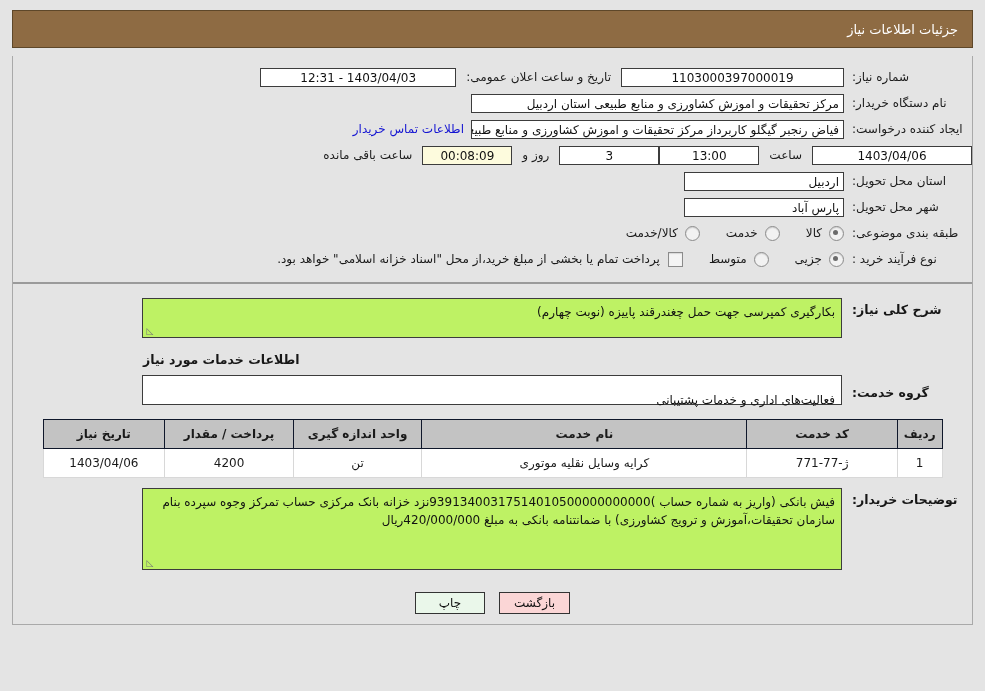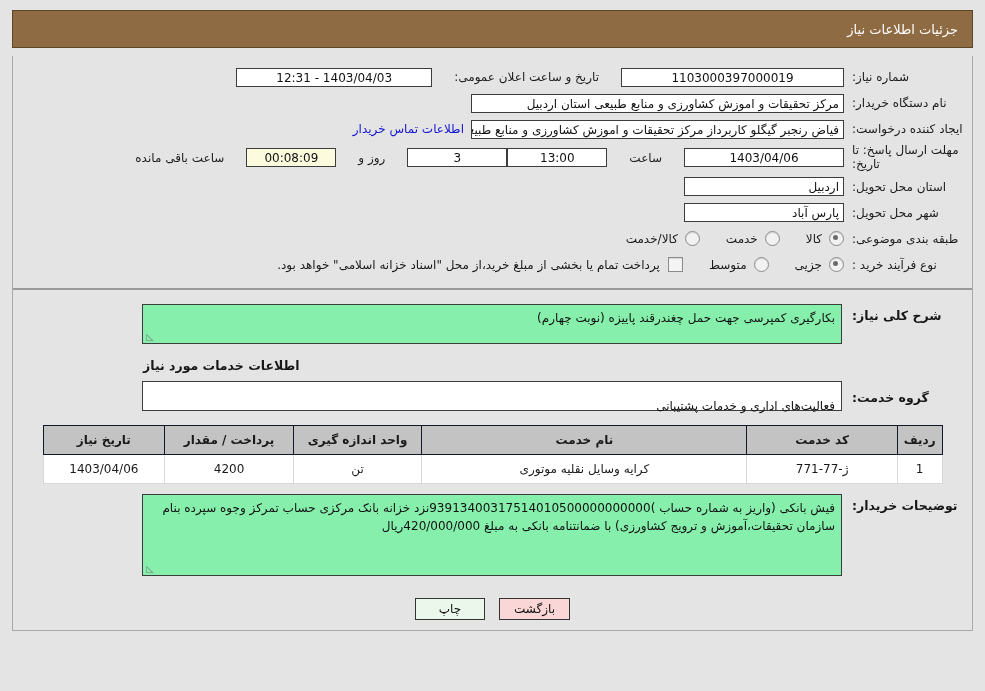--- a/index.html
+++ b/index.html
@@ -100,21 +100,21 @@
   .w-date     { width: 160px; }
   .w-time     { width: 100px; }
   .w-days     { width: 100px; }
   .w-remain   { width: 90px; background: #fdfbdd; }
   .w-prov     { width: 160px; text-align: right; }
   .w-city     { width: 160px; text-align: right; }
   .w-announce { width: 196px; }
 
   .inline-txt {
     font-size: 12px;
-    padding: 0 22px;
+    padding: 0 10px;
     color: #1d1d1d;
     white-space: nowrap;
   }
   .link {
     color: #1414d2;
     font-size: 12px;
     padding: 0 7px;
     cursor: pointer;
     white-space: nowrap;
   }
@@ -169,21 +169,21 @@
     width: 120px;
     flex: 0 0 auto;
     text-align: left;
     padding-left: 10px;
     font-weight: bold;
     font-size: 12.5px;
     color: #171717;
     padding-top: 4px;
   }
   .textarea-box {
-    background: #86efac;
+    background: #bef264;
     border: 1px solid #3c3c3c;
     width: 700px;
     box-sizing: border-box;
     padding: 4px 6px;
     font-size: 12px;
     text-align: right;
     color: #111;
     position: relative;
     line-height: 1.5;
   }
@@ -312,21 +312,20 @@
       <div class="box w-org">مرکز تحقیقات و اموزش کشاورزی و منابع طبیعی استان اردبیل</div>
     </div>
 
     <div class="frow">
       <div class="lbl">ایجاد کننده درخواست:</div>
       <div class="box w-creator">فیاض رنجبر گیگلو کاربرداز مرکز تحقیقات و اموزش کشاورزی و منابع طبیعی استان</div>
       <a class="link">اطلاعات تماس خریدار</a>
     </div>
 
     <div class="frow">
-      <div class="lbl two-line">مهلت ارسال پاسخ: تا تاریخ:</div>
       <div class="box w-date">1403/04/06</div>
       <div class="inline-txt">ساعت</div>
       <div class="box w-time">13:00</div>
       <div class="box w-days">3</div>
       <div class="inline-txt">روز و</div>
       <div class="box w-remain">00:08:09</div>
       <div class="inline-txt">ساعت باقی مانده</div>
     </div>
 
     <div class="frow">

